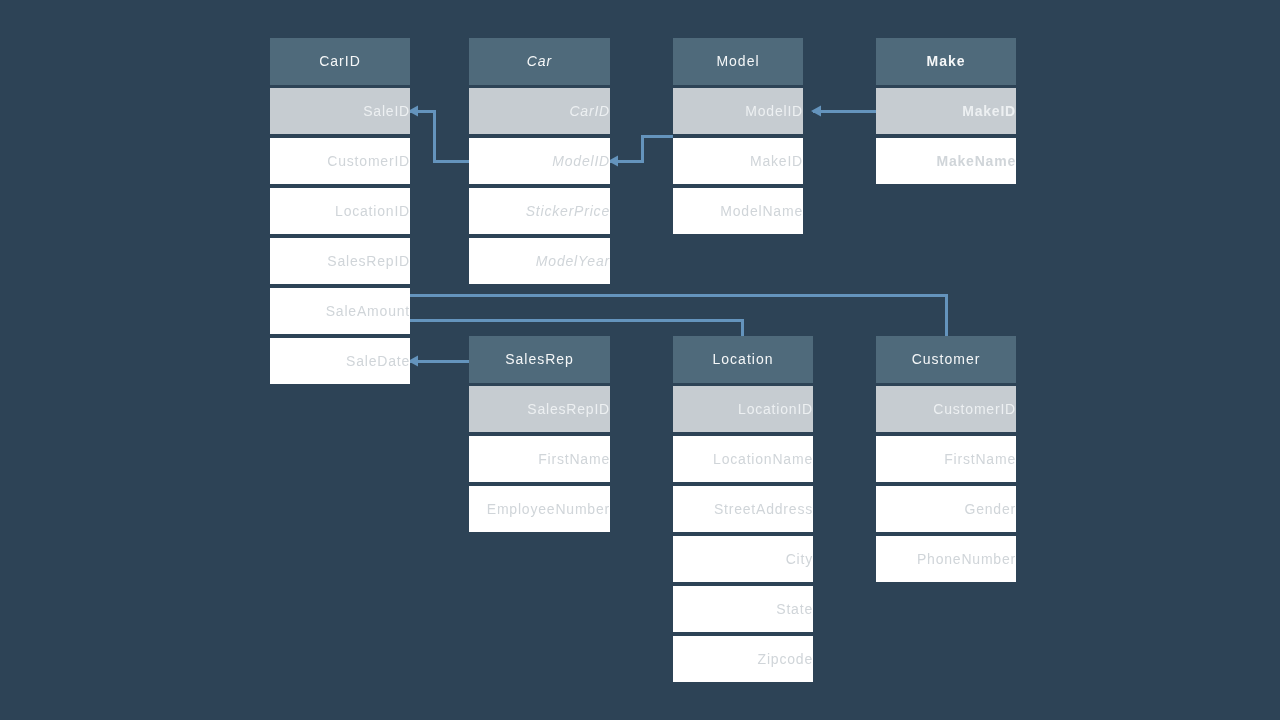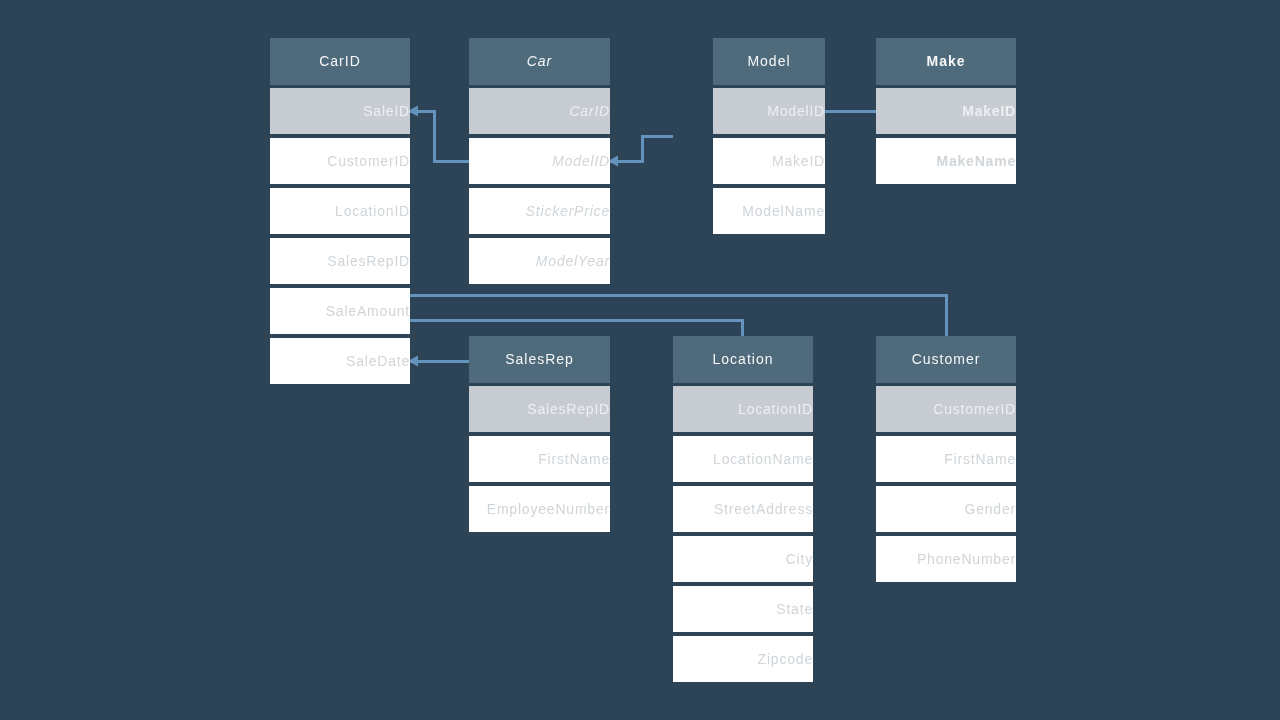--- a/index.html
+++ b/index.html
@@ -94,21 +94,21 @@
         <div class="t-row">SaleAmount</div>
         <div class="t-row">SaleDate</div>
       </div>
       <div class="table" style="left: 469px; top: 38px; width: 141px; font-style: italic;">
         <div class="t-header">Car</div>
         <div class="t-row pk">CarID</div>
         <div class="t-row">ModelID</div>
         <div class="t-row">StickerPrice</div>
         <div class="t-row">ModelYear</div>
       </div>
-      <div class="table" style="left: 673px; top: 38px; width: 112px; margin-left: 40px;">
+      <div class="table" style="left: 673px; top: 38px; width: 130px;">
         <div class="t-header">Model</div>
         <div class="t-row pk">ModelID</div>
         <div class="t-row">MakeID</div>
         <div class="t-row">ModelName</div>
       </div>
       <div class="table" style="left: 876px; top: 38px; width: 140px; font-weight: bold;">
         <div class="t-header">Make</div>
         <div class="t-row pk">MakeID</div>
         <div class="t-row">MakeName</div>
       </div>

